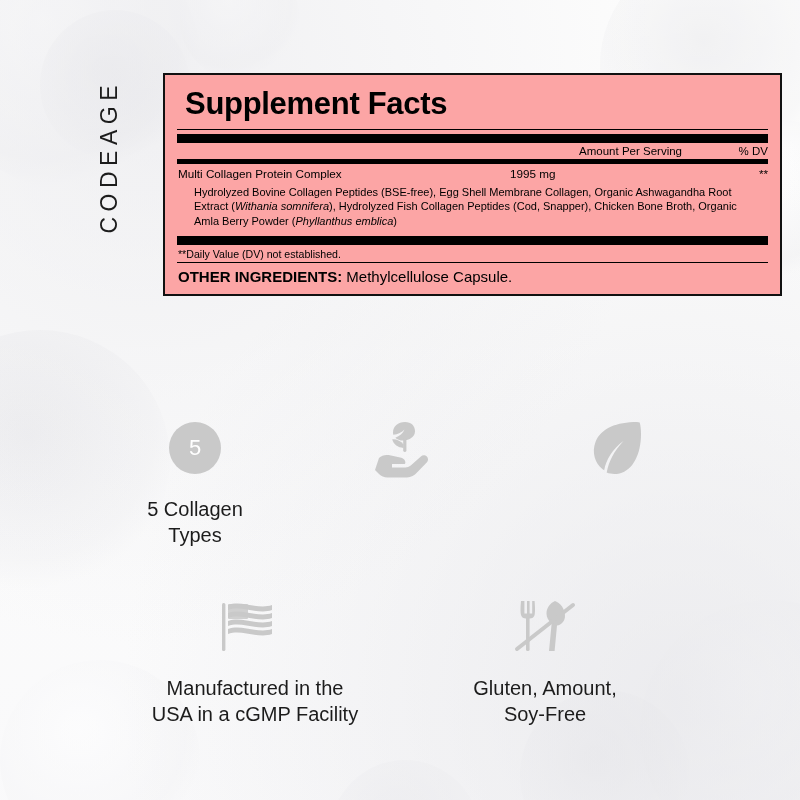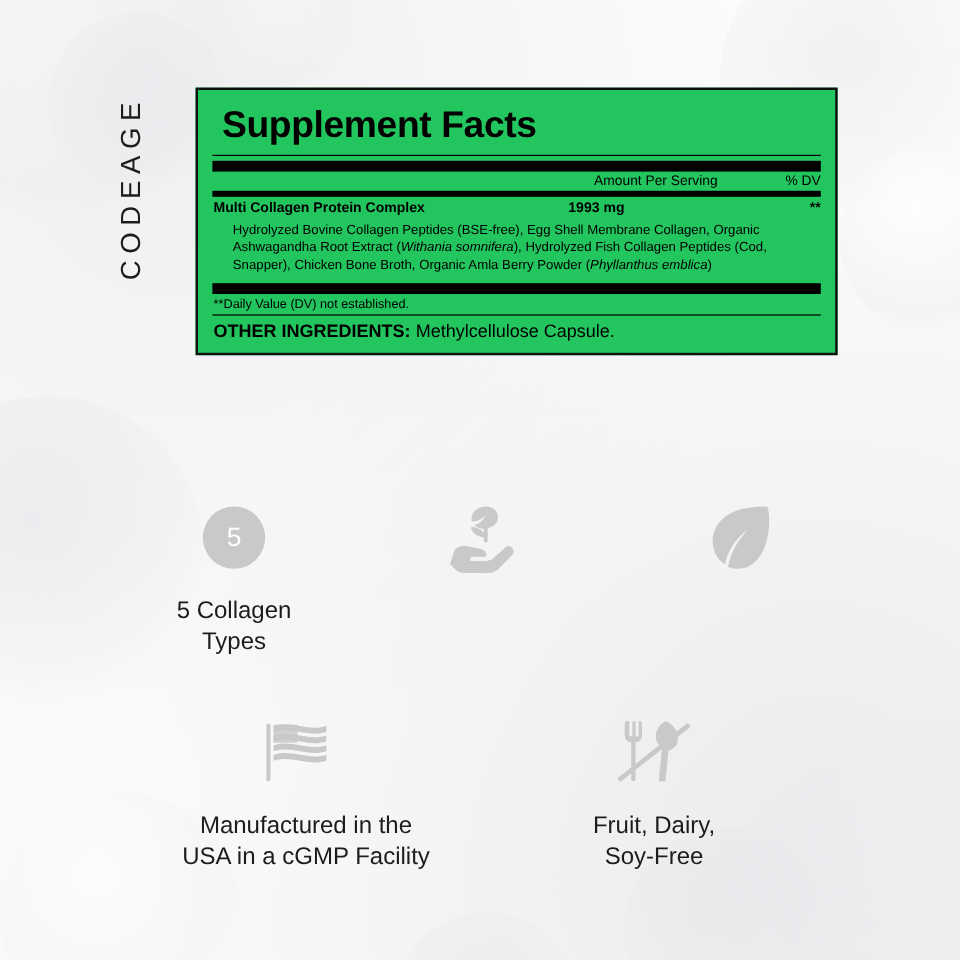--- a/index.html
+++ b/index.html
@@ -51,22 +51,22 @@
     color: #1c1c1c;
     font-weight: 400;
     font-family: "Liberation Sans", sans-serif;
   }
 
   
   .panel {
     position: absolute;
     left: 163px;
     top: 73px;
-    width: 535px;
-    background: #22c55e;
+    width: 619px;
+    background: #fca5a5;
     border: 2px solid #111;
     box-sizing: border-box;
     padding: 10px 12px 8px 12px;
   }
   .sf-title {
     font-size: 31px;
     font-weight: 700;
     letter-spacing: -0.3px;
     color: #000;
     line-height: 1.12;
@@ -106,21 +106,21 @@
     width: 74px;
     text-align: right;
   }
   .ing-block {
     padding: 2px 0 3px 1px;
   }
   .ing-main {
     display: flex;
     justify-content: space-between;
     font-size: 11.7px;
-    font-weight: 700;
+    font-weight: 400;
     color: #000;
     line-height: 1.35;
   }
   .ing-main .nm { flex: 0 0 auto; }
   .ing-main .amt { flex: 1 1 auto; text-align: center; padding-right: 24px;}
   .ing-main .dvv { width: 20px; text-align: right; }
   .ing-sub {
     font-size: 11px;
     color: #000;
     line-height: 1.35;
@@ -212,21 +212,21 @@
   <div class="rule-thin"></div>
   <div class="rule-thick"></div>
   <div class="amount-row">
     <div class="aps">Amount Per Serving</div>
     <div class="dv">% DV</div>
   </div>
   <div class="rule-med"></div>
   <div class="ing-block">
     <div class="ing-main">
       <div class="nm">Multi Collagen Protein Complex</div>
-      <div class="amt">1993 mg</div>
+      <div class="amt">1995 mg</div>
       <div class="dvv">**</div>
     </div>
     <div class="ing-sub"><span>Hydrolyzed Bovine Collagen Peptides (BSE-free), Egg Shell Membrane Collagen, Organic Ashwagandha Root Extract (</span><i>Withania somnifera</i><span>), Hydrolyzed Fish Collagen Peptides (Cod, Snapper), Chicken Bone Broth, Organic Amla Berry Powder (</span><i>Phyllanthus emblica</i><span>)</span></div>
   </div>
   <div class="rule-thick"></div>
   <div class="dv-note">**Daily Value (DV) not established.</div>
   <div class="rule-thin"></div>
   <div class="other-ing"><b>OTHER INGREDIENTS:</b> <span>Methylcellulose Capsule.</span></div>
 </div>
 
@@ -283,18 +283,18 @@
       <div class="icon">
         <svg width="72" height="64" viewBox="0 0 72 64" fill="none" stroke="#c9c9c9" stroke-width="4" stroke-linecap="round">
           <g fill="#c9c9c9" stroke="none">
             <rect x="17" y="20" width="3.6" height="36" rx="1.6"></rect>
             <path d="M12 6c0 0-1 10 0 14 .6 2.3 2.6 3.6 4.8 3.6h4c2.2 0 4.2-1.3 4.8-3.6 1-4 0-14 0-14h-2.4v12.5h-2.6V6h-2.6v12.5h-2.6V6z"></path>
             <path d="M46 6c-5 2-8.5 7-8.5 12.5 0 4.2 2 7.5 5.2 9.2L40 56h5.6l2.4-25.5c4.6-.9 8-4.8 8-9.6C56 14 51.6 8 46 6z"></path>
           </g>
           <line x1="8" y1="54" x2="64" y2="10"></line>
         </svg>
       </div>
-      <div class="label">Fruit, Dairy,
+      <div class="label">Gluten, Amount,
 Soy-Free</div>
     </div>
 
   </div>
 </div>
 
 </body></html>

